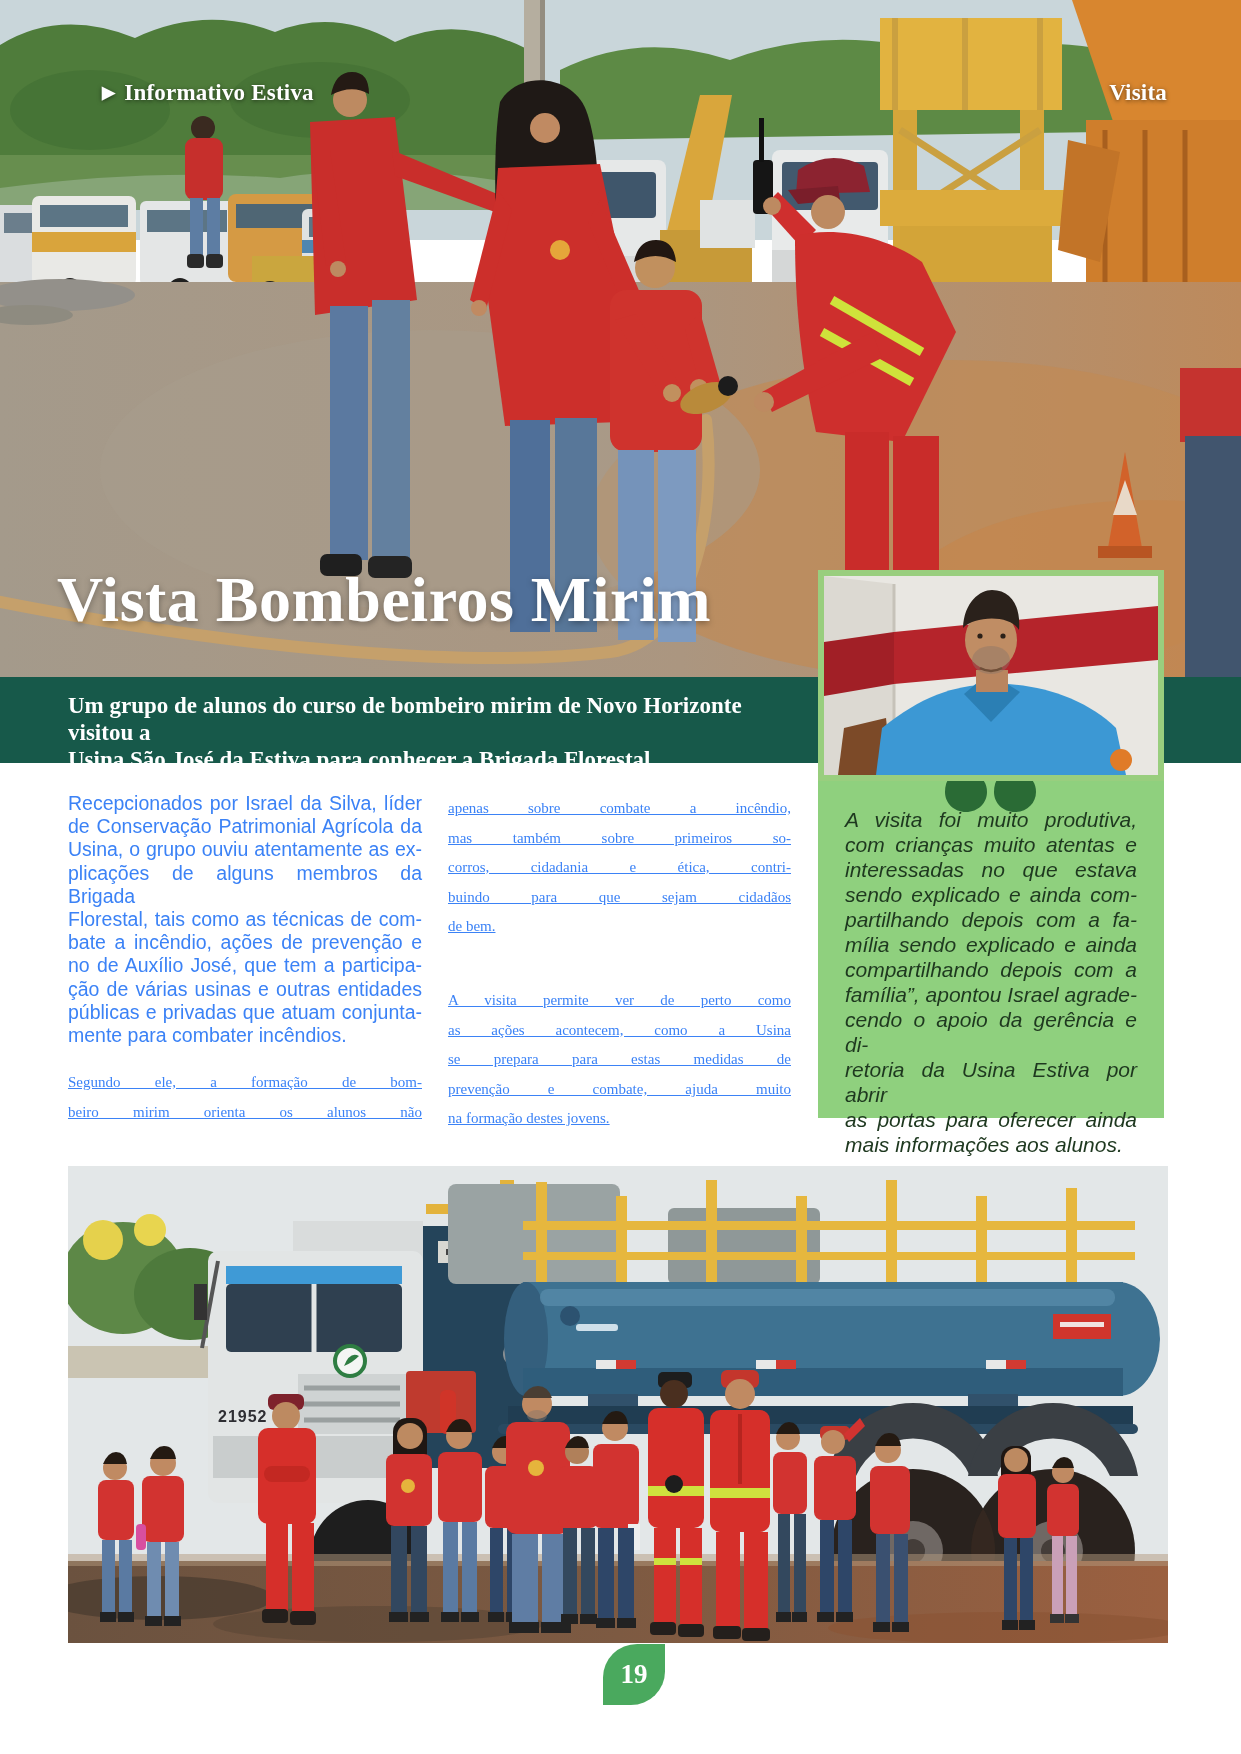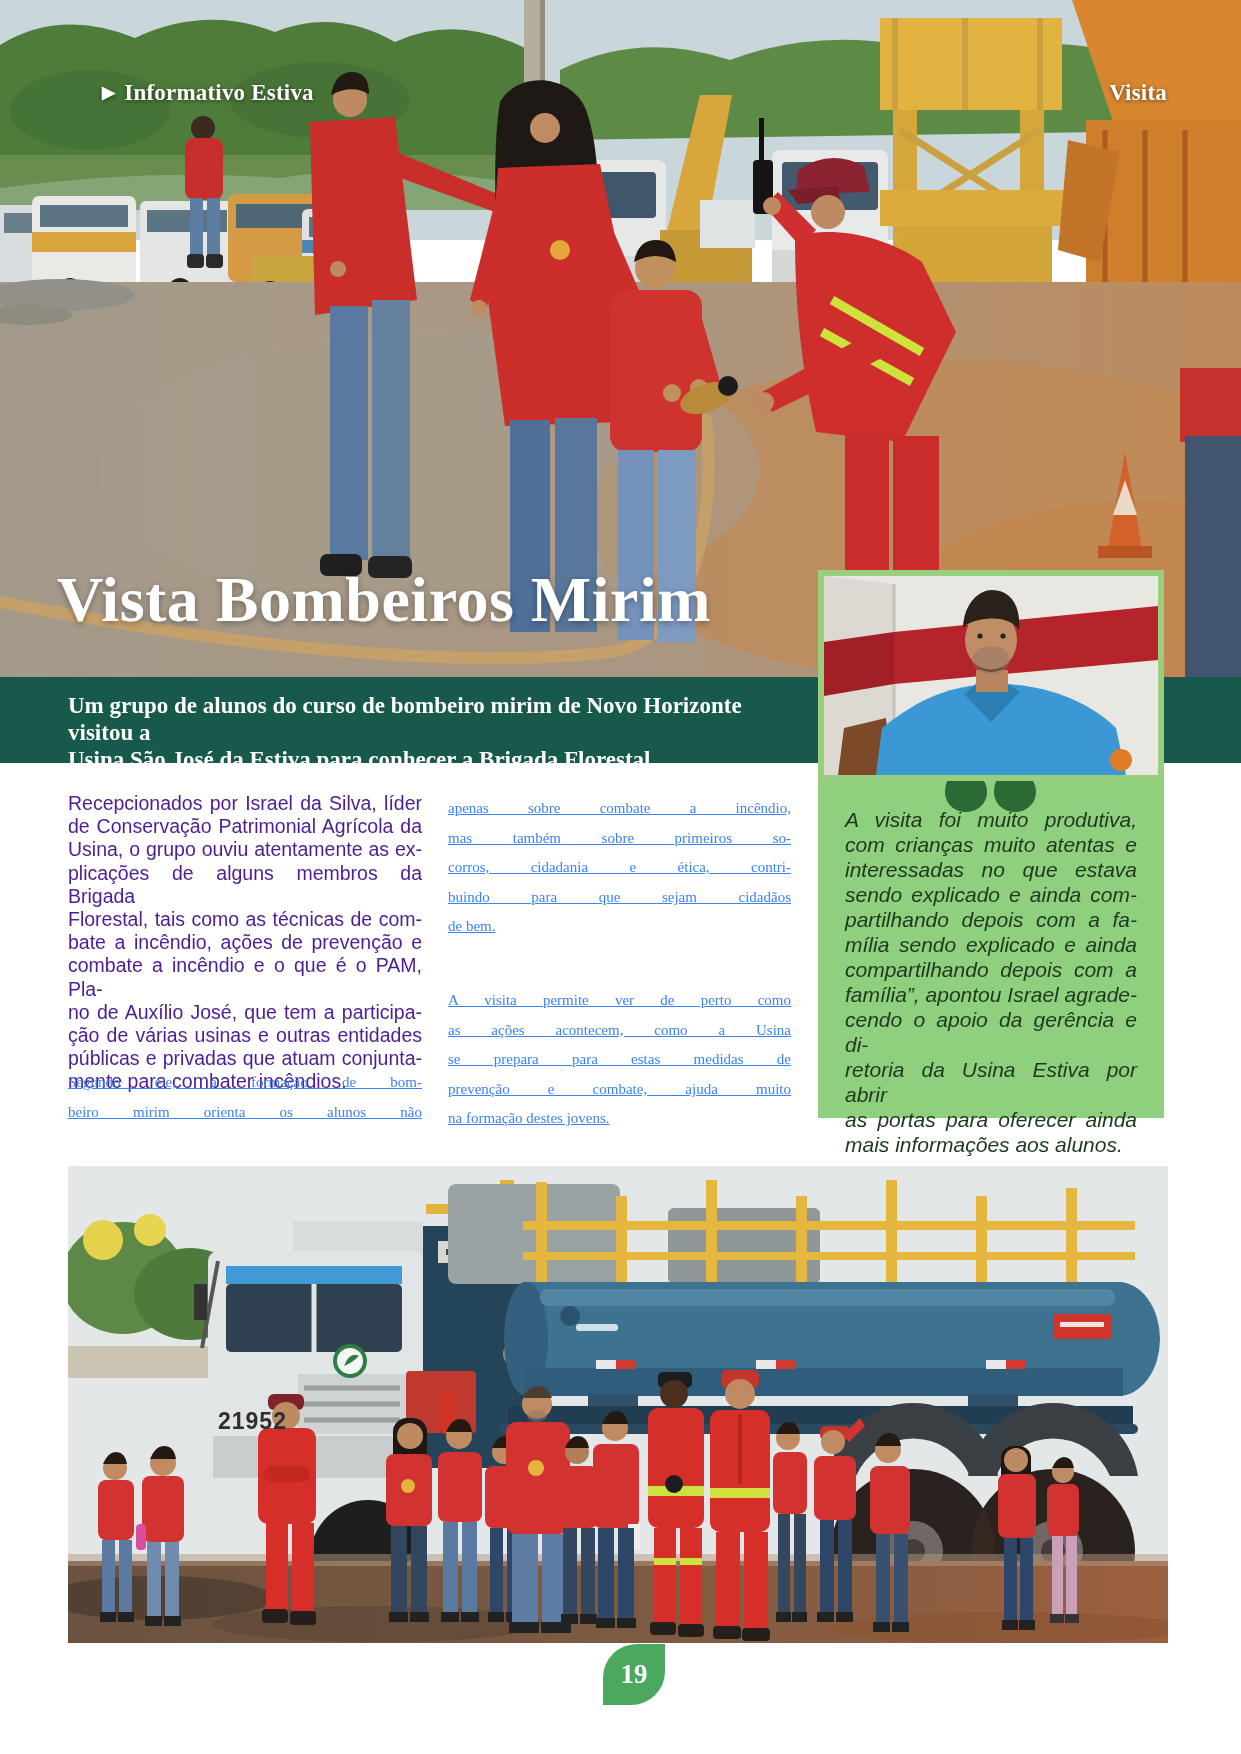--- a/index.html
+++ b/index.html
@@ -19,41 +19,41 @@
               font-weight:bold;font-size:64px;line-height:1;letter-spacing:.5px;
               text-shadow:0 2px 6px rgba(0,0,0,.35);}
 
   
   .deck{left:0;top:677px;width:1241px;height:86px;background:#17594a;color:#fff;}
   .deck-inner{position:absolute;left:68px;top:15px;width:700px;
               font-family:"Liberation Serif",serif;font-weight:bold;font-size:23px;line-height:27px;}
   .deck .ln{text-align:left;text-align-last:left;}
 
   
-  .p-sans{font-family:"Liberation Sans",sans-serif;font-size:19.5px;line-height:23.2px;color:#4c1d95;}
+  .p-sans{font-family:"Liberation Sans",sans-serif;font-size:19.5px;line-height:23.2px;color:#3b82f6;}
   .p-serif{font-family:"Liberation Serif",serif;font-size:15px;line-height:29.6px;color:#3b82f6;text-decoration:underline;}
   .ln{text-align:justify;text-align-last:justify;}
   .ln.last{text-align-last:left;}
   .col1a{left:68px;top:792px;width:354px;}
   .col1b{left:68px;top:1068px;width:354px;}
   .col2a{left:448px;top:794px;width:343px;}
   .col2b{left:448px;top:986px;width:343px;}
 
   
   .portrait{left:818px;top:570px;width:334px;height:199px;border:6px solid #99ce7e;background:#e9e7e2;z-index:5;}
   .quotebox{left:818px;top:781px;width:346px;height:337px;background:#8fd07e;z-index:4;}
   .quotemark{position:absolute;left:50%;transform:translateX(-50%);top:-28px;}
   .quotetext{position:absolute;left:27px;top:26px;width:292px;
              font-family:"Liberation Sans",sans-serif;font-style:italic;
              font-size:21px;line-height:25px;color:#1e381f;}
 
   
   .photo2{left:68px;top:1166px;width:1100px;height:477px;overflow:hidden;background:#e3e7e8;}
   .truck-number{position:absolute;left:150px;top:242px;font-family:"Liberation Sans",sans-serif;
-                font-weight:bold;font-size:23px;letter-spacing:1px;color:#2e2e33;}
+                font-weight:bold;font-size:16px;letter-spacing:1px;color:#2e2e33;}
 
   
   .page-badge{left:603px;top:1644px;width:62px;height:61px;background:#4aa95e;
               border-radius:55% 0;display:flex;align-items:center;justify-content:center;}
   .page-badge span{color:#fff;font-family:"Liberation Serif",serif;font-weight:bold;font-size:27px;}
 </style>
 </head>
 <body>
 
 <div class="page">
@@ -243,21 +243,20 @@
       </div>
   </div>
 
   <div class="abs col1a p-sans">
       <div class="ln">Recepcionados por Israel da Silva, líder</div>
       <div class="ln">de Conservação Patrimonial Agrícola da</div>
       <div class="ln">Usina, o grupo ouviu atentamente as ex-</div>
       <div class="ln">plicações de alguns membros da Brigada</div>
       <div class="ln">Florestal, tais como as técnicas de com-</div>
       <div class="ln">bate a incêndio, ações de prevenção e</div>
-      <div class="ln">combate a incêndio e o que é o PAM, Pla-</div>
       <div class="ln">no de Auxílio José, que tem a participa-</div>
       <div class="ln">ção de várias usinas e outras entidades</div>
       <div class="ln">públicas e privadas que atuam conjunta-</div>
       <div class="ln last">mente para combater incêndios.</div>
     </div>
   <div class="abs col1b p-serif">
       <div class="ln">Segundo ele, a formação de bom-</div>
       <div class="ln">beiro mirim orienta os alunos não</div>
     </div>
   <div class="abs col2a p-serif">

